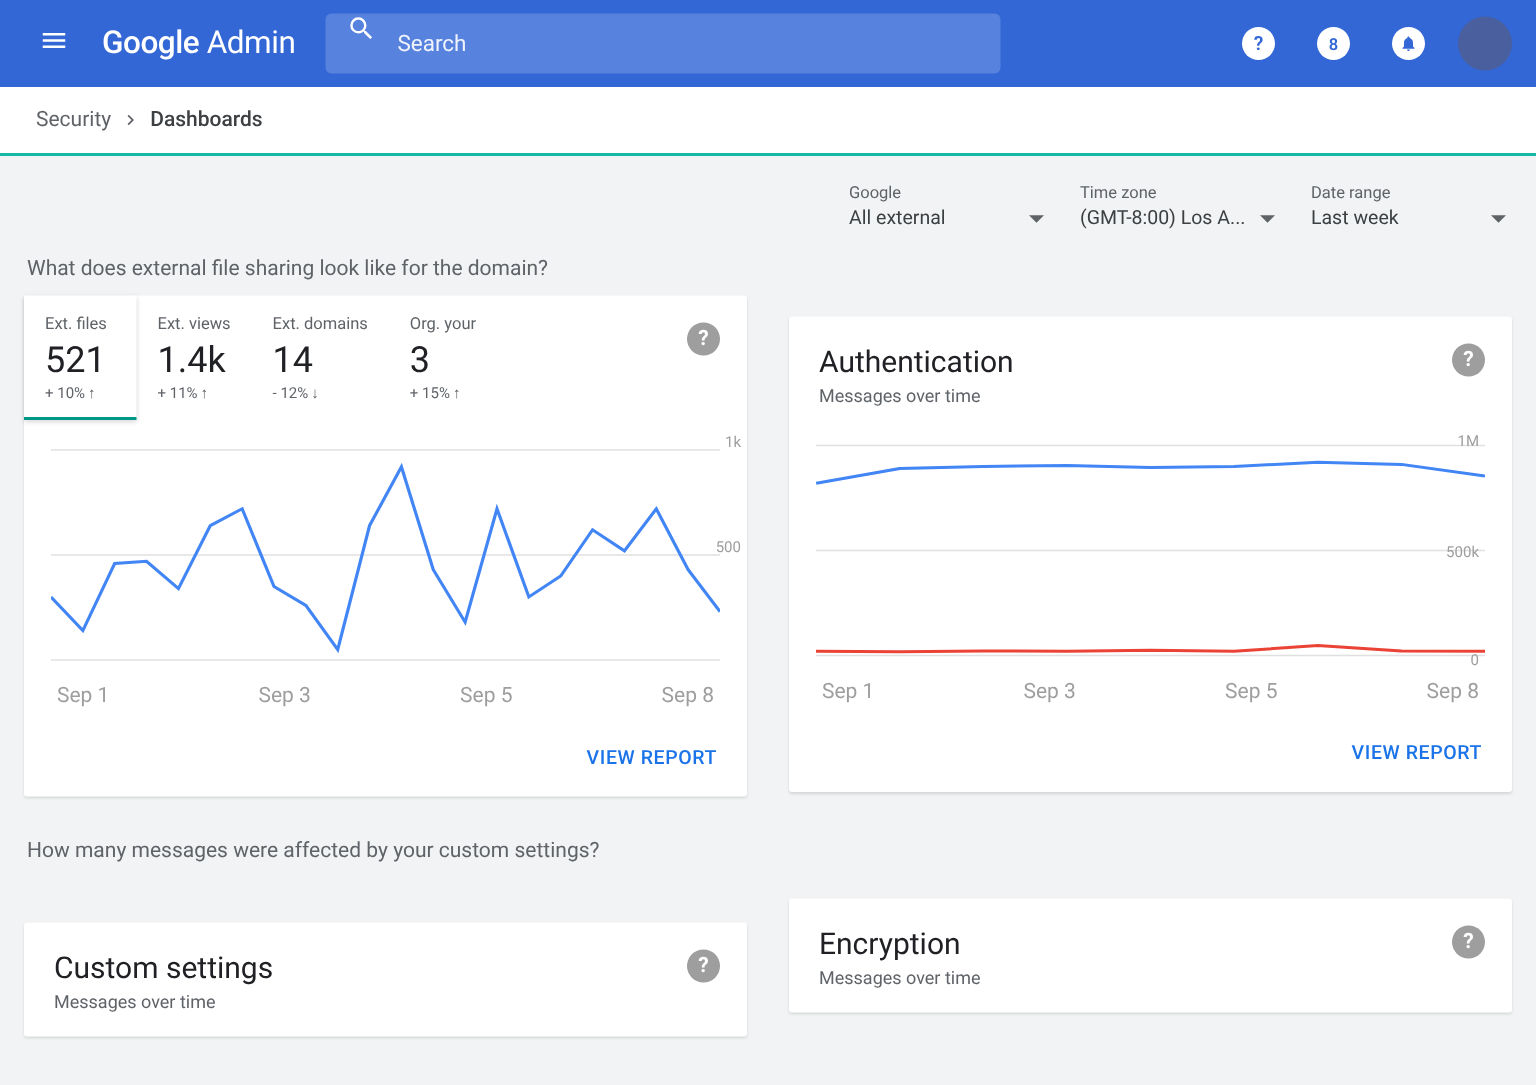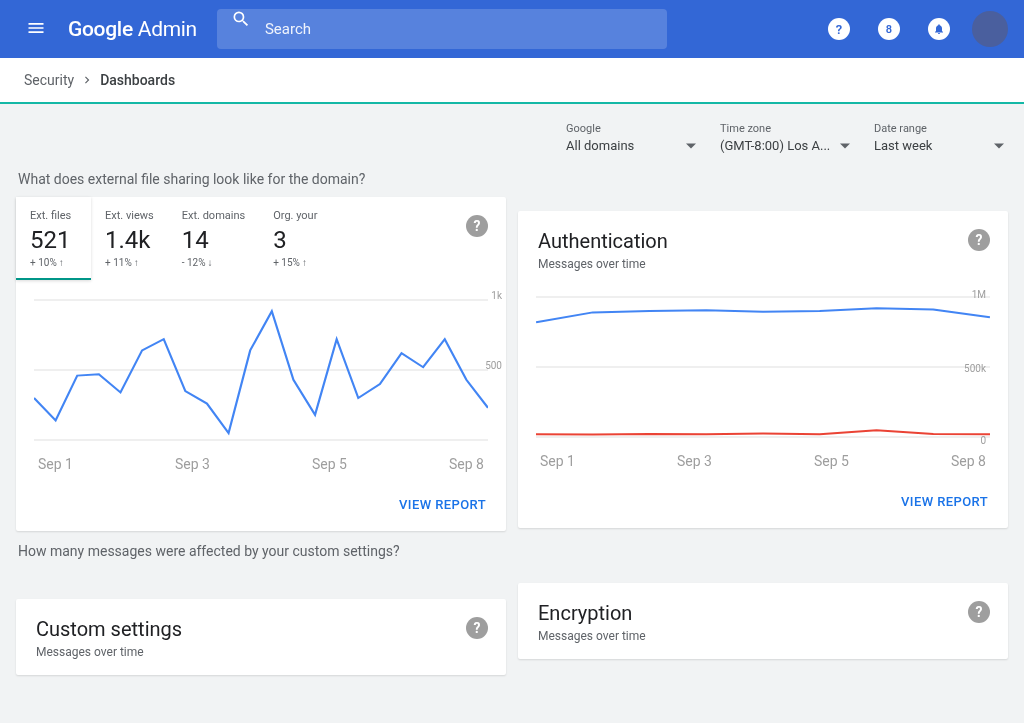--- a/index.html
+++ b/index.html
@@ -18,21 +18,21 @@
 .icon-circle { width: 22px; height: 22px; border-radius: 50%; background: white; display: flex; align-items: center; justify-content: center; color: #3367d6; font-size: 13px; font-weight: 600; }
 .avatar { width: 36px; height: 36px; border-radius: 50%; background: #4a5f9e; }
 .breadcrumb-bar { background: white; padding: 14px 24px; border-bottom: 2px solid #14b8a6; font-size: 14px; color: #5f6368; display: flex; align-items: center; gap: 6px; }
 .breadcrumb-bar .current { color: #3c4043; font-weight: 500; }
 .breadcrumb-bar svg { width: 14px; height: 14px; fill: #5f6368; }
 .filters { display: flex; justify-content: flex-end; padding: 18px 20px 6px; gap: 24px; }
 .filter { min-width: 130px; }
 .filter-label { font-size: 11px; color: #5f6368; margin-bottom: 3px; }
 .filter-value { font-size: 13px; color: #3c4043; display: flex; align-items: center; justify-content: space-between; cursor: pointer; }
 .filter-value svg { width: 10px; height: 10px; fill: #5f6368; }
-.content { padding: 12px 16px; display: grid; grid-template-columns: 1fr 1fr; gap: 12px; }
+.content { padding: 12px 16px; display: grid; grid-template-columns: 1fr 1fr; gap: 28px; }
 .section-title { font-size: 14px; color: #5f6368; margin-bottom: 10px; padding-left: 2px; }
 .card { background: white; border-radius: 2px; box-shadow: 0 1px 2px rgba(0,0,0,0.12); position: relative; padding-bottom: 10px; }
 .help-icon { position: absolute; right: 18px; top: 18px; width: 22px; height: 22px; border-radius: 50%; background: #9e9e9e; color: white; display: flex; align-items: center; justify-content: center; font-size: 14px; font-weight: 700; cursor: pointer; }
 .tabs { display: flex; border-bottom: none; padding-right: 50px; }
 .tab { padding: 12px 14px 10px; cursor: pointer; min-width: 75px; border-bottom: 2px solid transparent; }
 .tab.active { box-shadow: 0 1px 3px rgba(0,0,0,0.15); border-bottom: 2px solid #009688; background: white; }
 .tab-label { font-size: 11px; color: #5f6368; margin-bottom: 4px; }
 .tab-value { font-size: 24px; color: #202124; font-weight: 400; margin-bottom: 3px; }
 .tab-change { font-size: 10px; color: #5f6368; display: flex; align-items: center; gap: 2px; }
 .chart-area { padding: 10px 18px 4px; position: relative; }
@@ -94,21 +94,21 @@
   <svg viewBox="0 0 24 24">
       <path d="M10 6L8.59 7.41 13.17 12l-4.58 4.59L10 18l6-6z"></path>
     </svg>
   <span class="current">Dashboards</span>
 </div>
 
 <div class="filters">
   <div class="filter">
     <div class="filter-label">Google</div>
     <div class="filter-value">
-        <span>All domains</span>
+        <span>All external</span>
         <svg viewBox="0 0 10 5">
           <path d="M0 0l5 5 5-5z"></path>
         </svg>
       </div>
   </div>
   <div class="filter">
     <div class="filter-label">Time zone</div>
     <div class="filter-value">
         <span>(GMT-8:00) Los A...</span>
         <svg viewBox="0 0 10 5">

